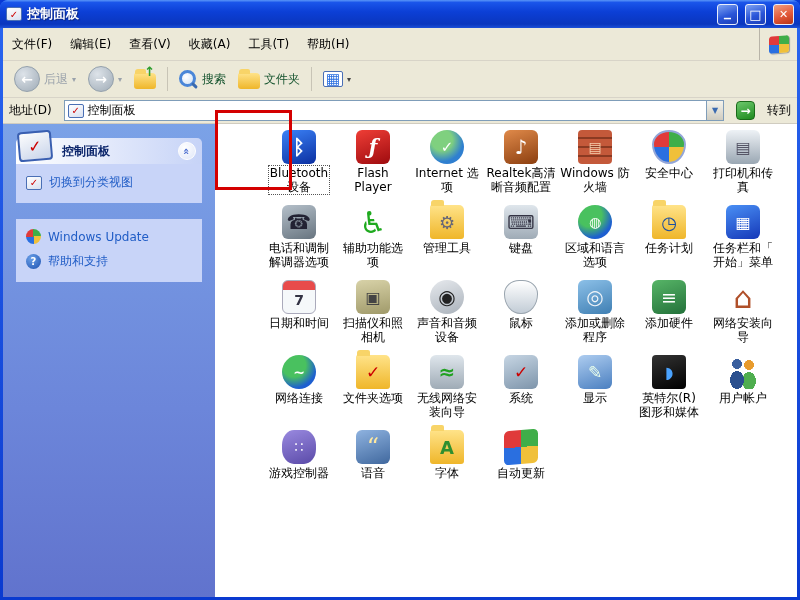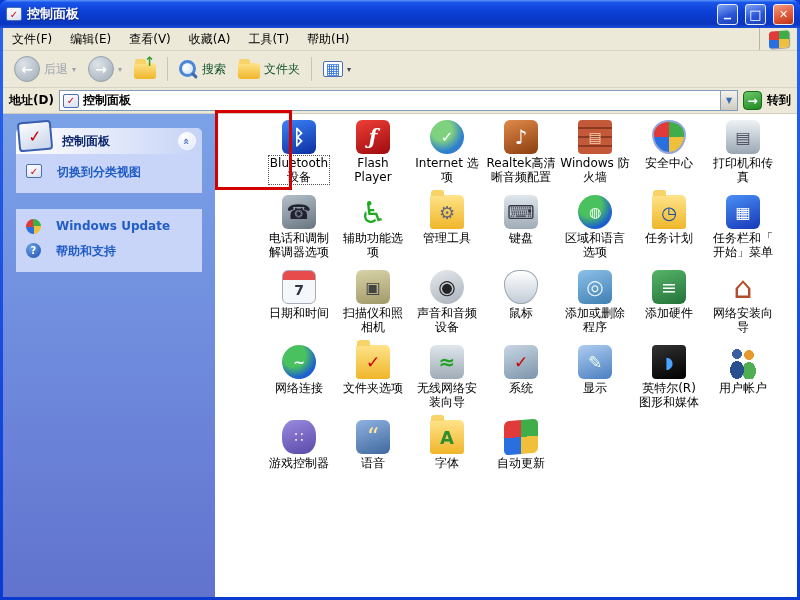--- a/index.html
+++ b/index.html
@@ -19,21 +19,21 @@
   .wbtn.blue  { background:linear-gradient(160deg,#7fa4f2 0%,#2a55d8 55%,#1c3fb8 100%); }
   .wbtn.red   { background:linear-gradient(160deg,#f0a080 0%,#e2583a 55%,#b83415 100%); }
   .wbtn.min::before{ content:"▁"; font-size:9px; }
   .wbtn.max::before{ content:"□"; font-size:13px; }
   .wbtn.close::before{ content:"✕"; }
 
   .client { position:absolute; top:28px; left:3px; right:3px; bottom:3px; background:#ece9d8;
             display:flex; flex-direction:column; }
 
   
-  .menubar { height:23px; display:flex; align-items:stretch; border-bottom:1px solid #d8d4c8; }
+  .menubar { height:33px; display:flex; align-items:stretch; border-bottom:1px solid #d8d4c8; }
   .menu-item { display:flex; align-items:center; padding:0 9px; cursor:pointer; }
   .logo-box { margin-left:auto; width:38px; border-left:1px solid #b8b4a8; display:flex; align-items:center; justify-content:center; }
   .winflag { width:20px; height:17px; transform:skewY(-5deg);
     background:conic-gradient(#3fae49 0 25%, #f0c03a 0 50%, #2a6fe0 0 75%, #e03a3a 0 100%);
     border-radius:3px; box-shadow:1px 1px 1px #999; }
 
   
   .toolbar { height:37px; display:flex; align-items:center; padding:0 6px; gap:2px; border-bottom:1px solid #d8d4c8; }
   .tb-group { display:flex; align-items:center; gap:4px; padding:0 5px; height:30px; }
   .nav-circle { width:26px; height:26px; border-radius:50%; display:flex; align-items:center; justify-content:center;
@@ -52,21 +52,21 @@
   .search-glass { position:relative; width:19px; height:19px; }
   .search-glass::before { content:""; position:absolute; top:0; left:0; width:11px; height:11px;
     border:3px solid #4a86d8; border-radius:50%; background:radial-gradient(circle at 35% 35%,#fff,#cfe0f5); }
   .search-glass::after { content:""; position:absolute; width:3px; height:7px; background:#3a6ab0;
     bottom:0; right:2px; transform:rotate(-45deg); border-radius:2px; }
   .views-grid { width:20px; height:16px; border:1px solid #4a6fb5; border-radius:2px; background:#fff;
     color:#2a6fe0; font-size:15px; line-height:14px; text-align:center; overflow:hidden; }
   .views-grid::before { content:"▦"; }
 
   
-  .addressbar { height:26px; display:flex; align-items:center; padding:0 6px; gap:5px; border-bottom:1px solid #d0ccc0;font-weight:bold; }
+  .addressbar { height:26px; display:flex; align-items:center; padding:0 6px; gap:12px; border-bottom:1px solid #d0ccc0; }
   .addr-input { flex:1; height:21px; background:#fff; border:1px solid #7f9db9; display:flex; align-items:center; padding-left:3px; gap:4px; }
   .addr-dd { margin-left:auto; width:17px; height:19px; border-left:1px solid #7f9db9;
     background:linear-gradient(180deg,#f4f3ec,#cfccc0); display:flex; align-items:center; justify-content:center;
     color:#3a6ab0; font-size:8px; cursor:pointer; }
   .cp-mini { width:16px; height:14px; background:linear-gradient(160deg,#fff,#d8e0f0); border:1px solid #4a6fb5;
     border-radius:2px; color:#c00; font-size:10px; font-weight:bold;
     display:inline-flex; align-items:center; justify-content:center; flex:none; }
   .cp-mini::before { content:"✓"; }
   .go-btn { width:19px; height:19px; border-radius:4px; border:1px solid #1a6a1a; cursor:pointer;
     background:linear-gradient(160deg,#6cc86c,#1e8a1e); color:#fff; font-weight:bold;
@@ -85,21 +85,21 @@
   .cp-big { position:absolute; left:2px; top:-7px; width:34px; height:30px; z-index:2;
     background:linear-gradient(160deg,#fdfdfd,#c8d4ea); border:2px solid #3a5fb0; border-radius:4px;
     transform:rotate(-5deg); color:#c00; font-size:16px; font-weight:bold;
     display:flex; align-items:center; justify-content:center; }
   .cp-big::before { content:"✓"; }
   .chev { width:18px; height:18px; border-radius:50%; background:radial-gradient(circle at 35% 30%,#fff,#dfe6f8);
     border:1px solid #fff; color:#4d6fd0; font-weight:bold; font-size:11px;
     display:flex; align-items:center; justify-content:center; cursor:pointer; }
   .chev span { transform:rotate(90deg); display:inline-block; }
   .panel-body { background:#c8d4f8; padding:10px 6px 12px 10px; display:flex; flex-direction:column; gap:9px; }
-  .side-link { display:flex; align-items:flex-start; gap:15px; color:#215dc6; cursor:pointer;font-weight:bold; }
+  .side-link { display:flex; align-items:center; gap:7px; color:#215dc6; cursor:pointer; }
   .wu-ball { width:15px; height:15px; border-radius:50%; flex:none;
     background:conic-gradient(#3fae49 0 25%, #f0c03a 0 50%, #2a6fe0 0 75%, #e03a3a 0 100%); }
   .help-ball { width:15px; height:15px; border-radius:50%; flex:none; color:#fff; font-size:10px; font-weight:bold;
     background:radial-gradient(circle at 35% 30%,#6aa0e8,#1c50b0);
     display:flex; align-items:center; justify-content:center; }
   .help-ball::before { content:"?"; }
 
   .main { flex:1; background:#fff; position:relative; overflow:hidden;padding-left:44px; }
   .grid { display:grid; grid-template-columns:repeat(7,74px); grid-auto-rows:75px; padding:4px 0 0 3px; }
   .cell { display:flex; flex-direction:column; align-items:center; padding-top:2px; cursor:pointer; }

